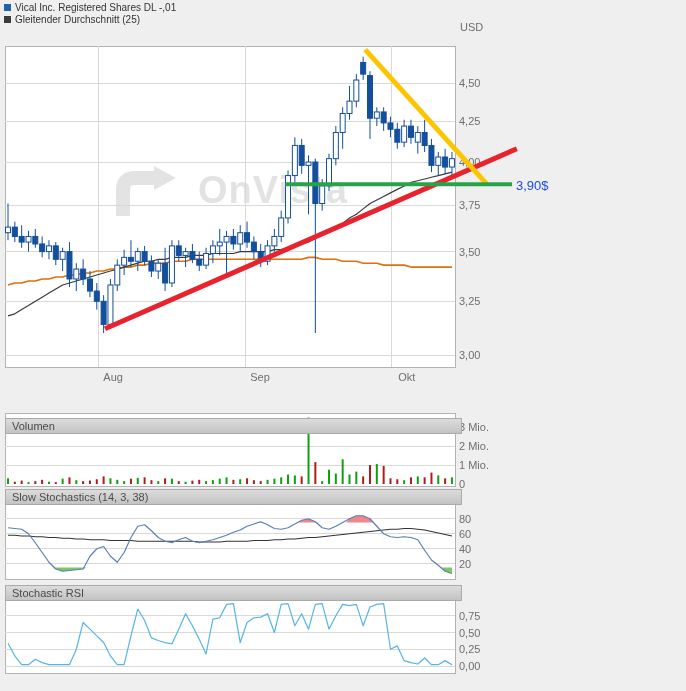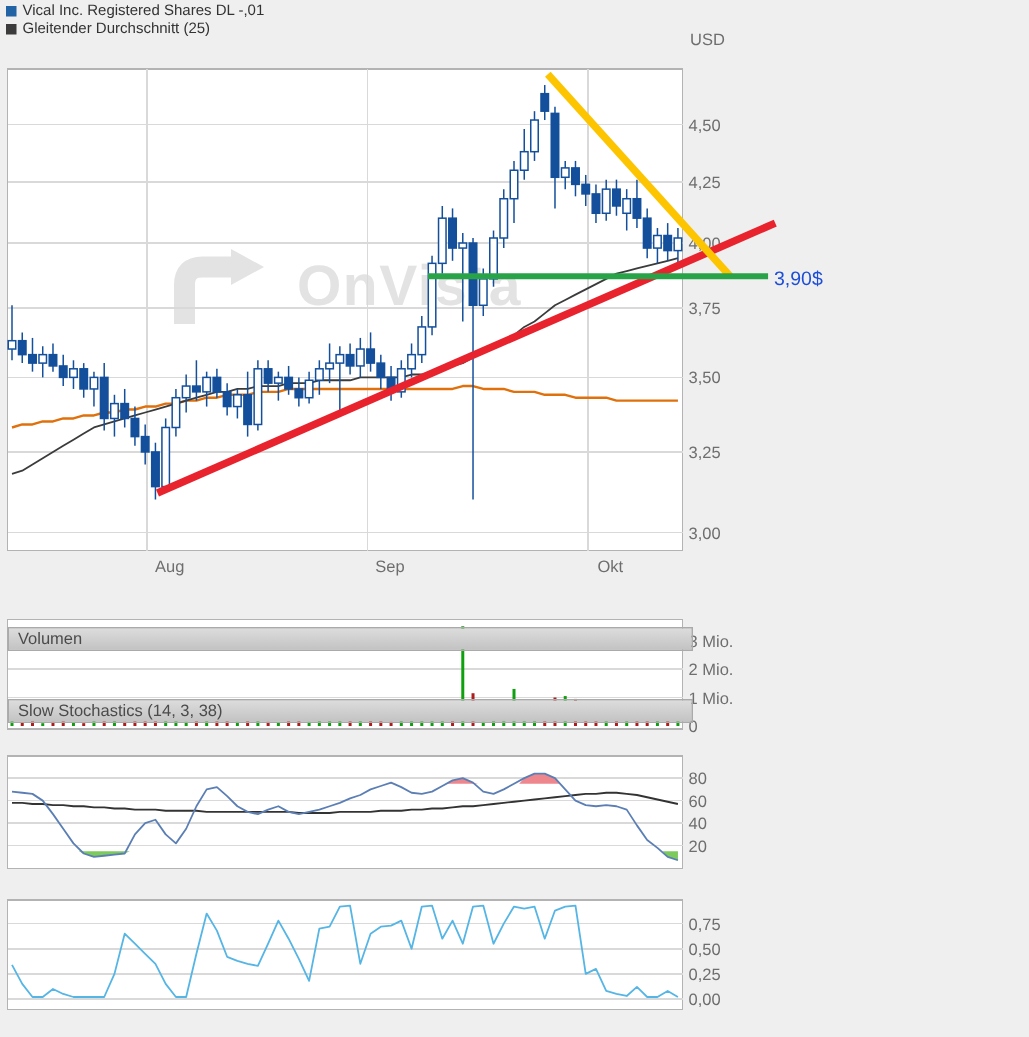--- a/index.html
+++ b/index.html
@@ -292,19 +292,22 @@
       <line x1="5" y1="649.25" x2="455" y2="649.25" stroke="#d9d9d9" stroke-width="1" shape-rendering="crispEdges"></line>
       <text x="459" y="653.25" font-size="11" fill="#6e6e6e" text-anchor="start">0,25</text>
       <line x1="5" y1="666" x2="455" y2="666" stroke="#d9d9d9" stroke-width="1" shape-rendering="crispEdges"></line>
       <text x="459" y="670" font-size="11" fill="#6e6e6e" text-anchor="start">0,00</text>
       <polyline points="8,643.22 14.83,655.95 21.66,664.66 28.490000000000002,664.66 35.32,659.3 42.15,662.65 48.980000000000004,664.66 55.81,664.66 62.64,664.66 69.47,664.66 76.3,649.25 83.13,622.45 89.96000000000001,629.15 96.79,635.85 103.62,642.55 110.45,655.95 117.28,664.66 124.11,664.66 130.94,635.85 137.77,609.05 144.6,620.44 151.43,637.86 158.26,640.54 165.09,642.55 171.92000000000002,643.89 178.75,629.15 185.58,613.74 192.41,625.8 199.24,639.2 206.07,653.94 212.9,619.1 219.73,617.76 226.56,604.36 233.39000000000001,603.69 240.22,642.55 247.05,622.45 253.88,617.76 260.71000000000004,617.09 267.54,613.74 274.37,632.5 281.2,604.36 288.03000000000003,603.69 294.86,625.8 301.69,613.74 308.52,629.15 315.35,604.36 322.18,603.69 329.01,629.15 335.84000000000003,615.75 342.67,604.36 349.5,605.7 356.33,604.36 363.16,625.8 369.99,607.04 376.82,604.36 383.65,603.69 390.48,649.25 397.31,645.9 404.14,660.64 410.97,662.65 417.8,663.99 424.63,657.96 431.46,664.66 438.29,664.66 445.12,660.64 451.95,664.66" fill="none" stroke="#55b5e5" stroke-width="1.2" stroke-linejoin="round"></polyline>
     </svg>
 
   <div class="hdr" style="top:398px;margin-top:20px;">
     <span>Volumen</span>
   </div>
-  <div class="hdr" style="top:466px;">
+  <div class="hdr" style="top:489px;">
     <span>Slow Stochastics (14, 3, 38)</span>
   </div>
+  <div class="hdr" style="top:585px;">
+    <span>Stochastic RSI</span>
+  </div>
 
   <div class="price-flag">3,90$</div>
 
 </div>
 
 </body></html>

